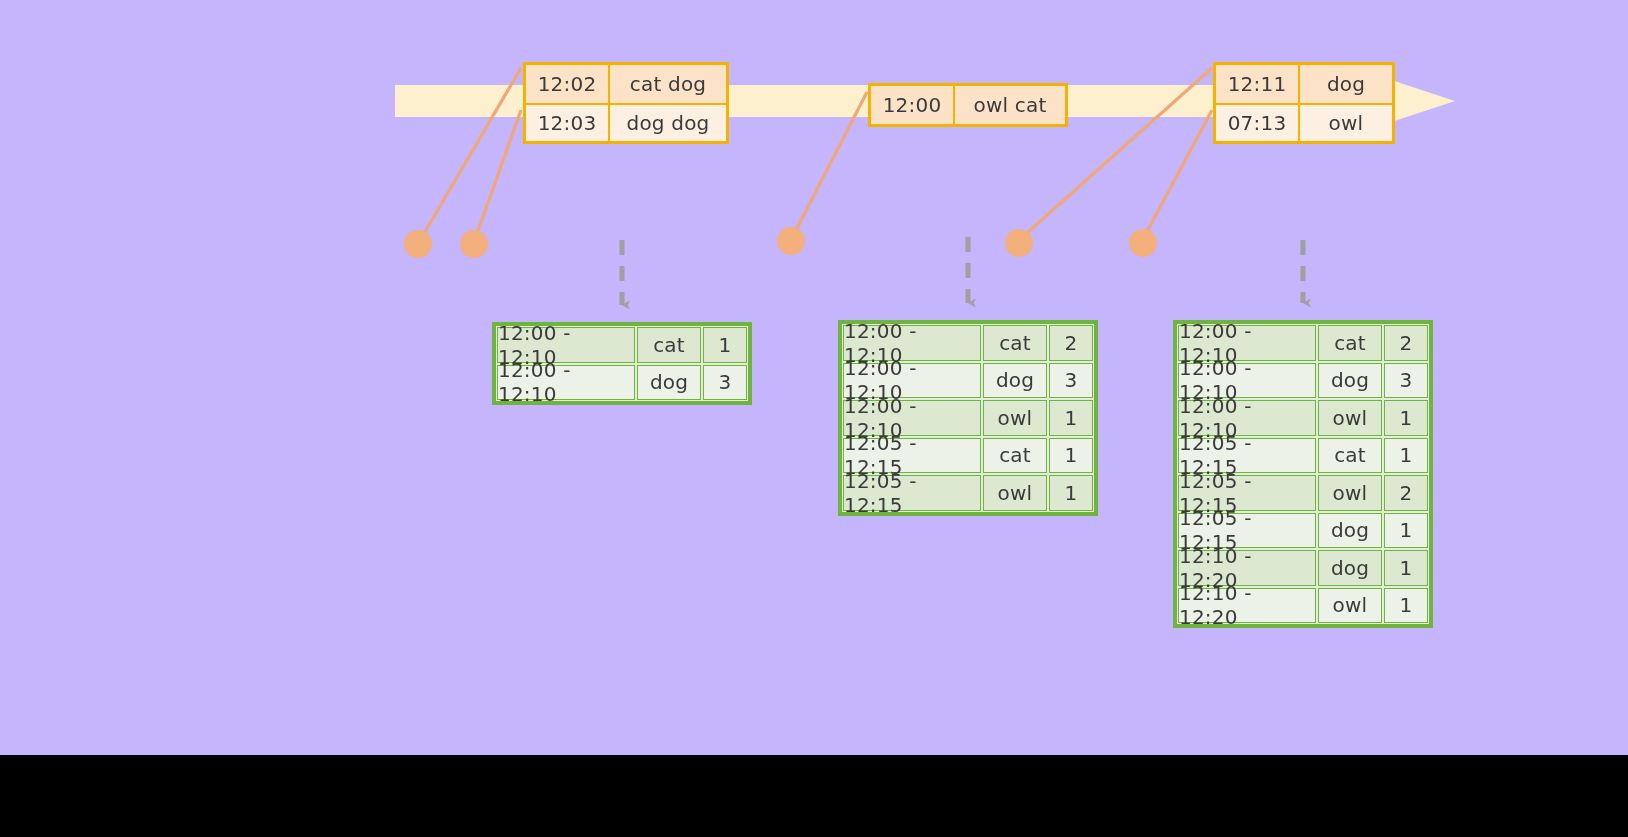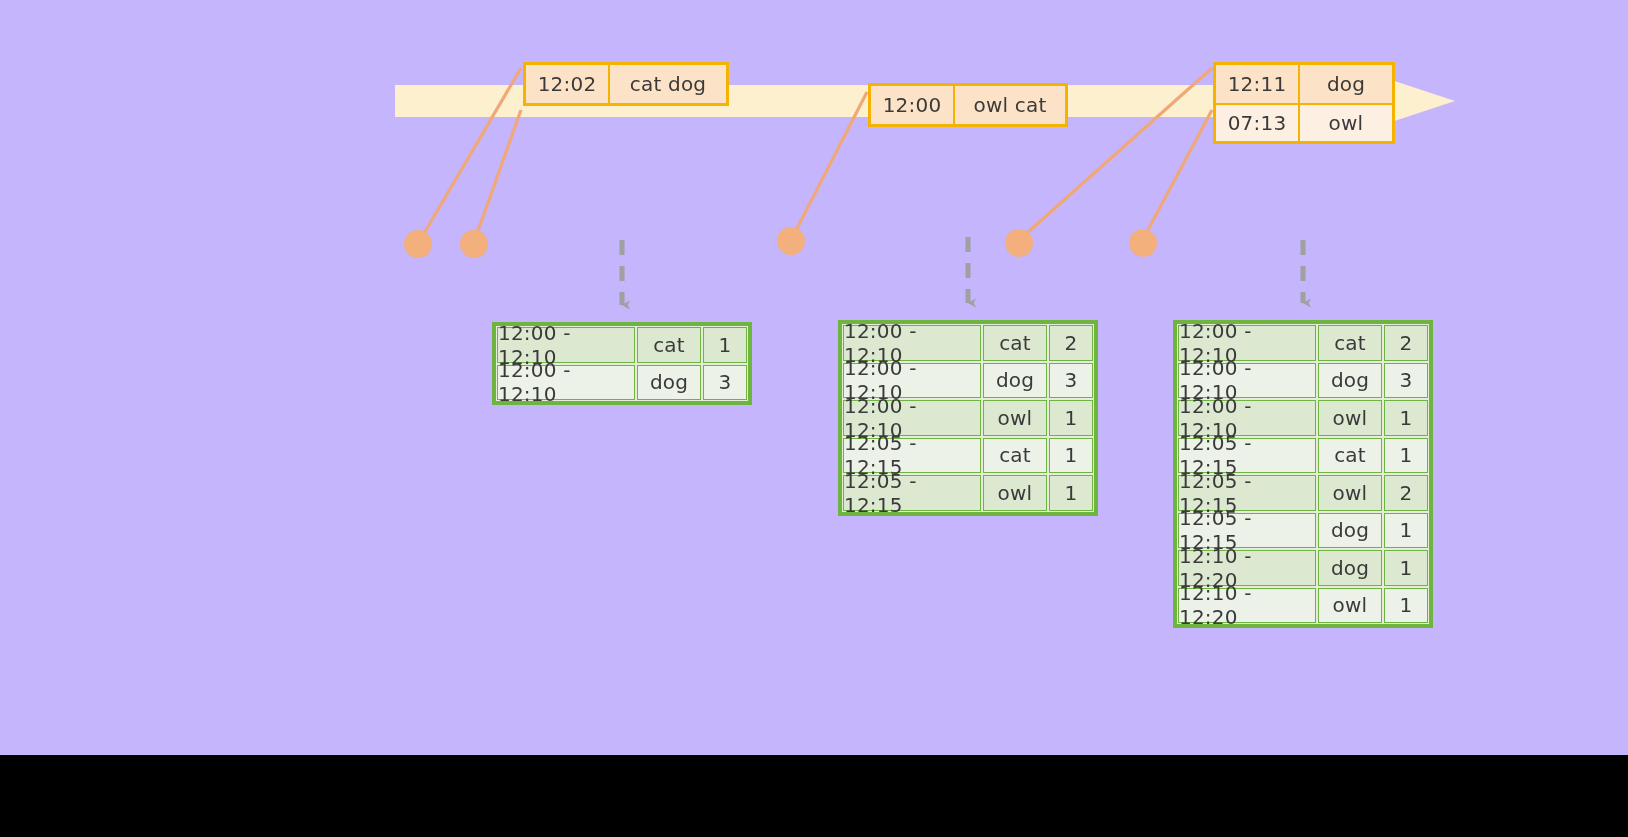--- a/index.html
+++ b/index.html
@@ -129,20 +129,24 @@
       <line x1="968" y1="237" x2="968" y2="303"></line>
       <line x1="1303" y1="240" x2="1303" y2="303"></line>
     </g>
   </svg>
 
   <div class="event-box" style="left:523px; top:62px; width:206px;">
     <div class="event-row shade-a">
       <div class="ev-cell ev-time">12:02</div>
       <div class="ev-cell ev-words">cat dog</div>
     </div>
+    <div class="event-row shade-b">
+      <div class="ev-cell ev-time">12:03</div>
+      <div class="ev-cell ev-words">dog dog</div>
+    </div>
   </div>
 
   <div class="event-box" style="left:868px; top:83px; width:200px;">
     <div class="event-row shade-a">
       <div class="ev-cell ev-time">12:00</div>
       <div class="ev-cell ev-words">owl cat</div>
     </div>
   </div>
 
   <div class="event-box" style="left:1213px; top:62px; width:182px;text-align:center;">

